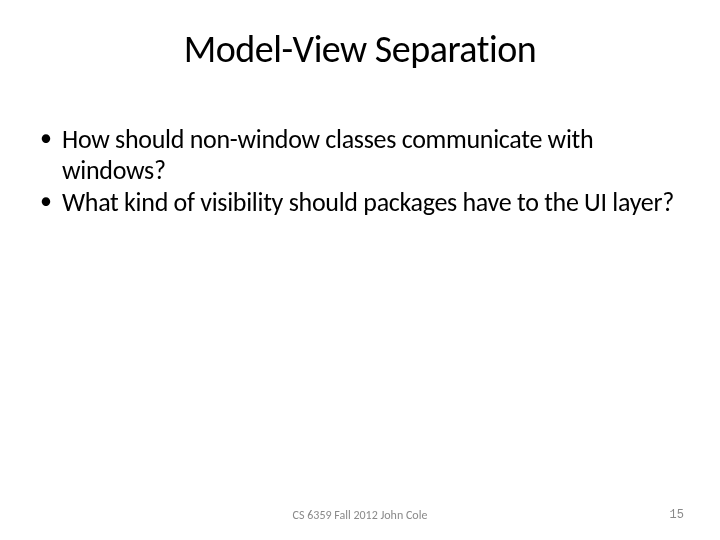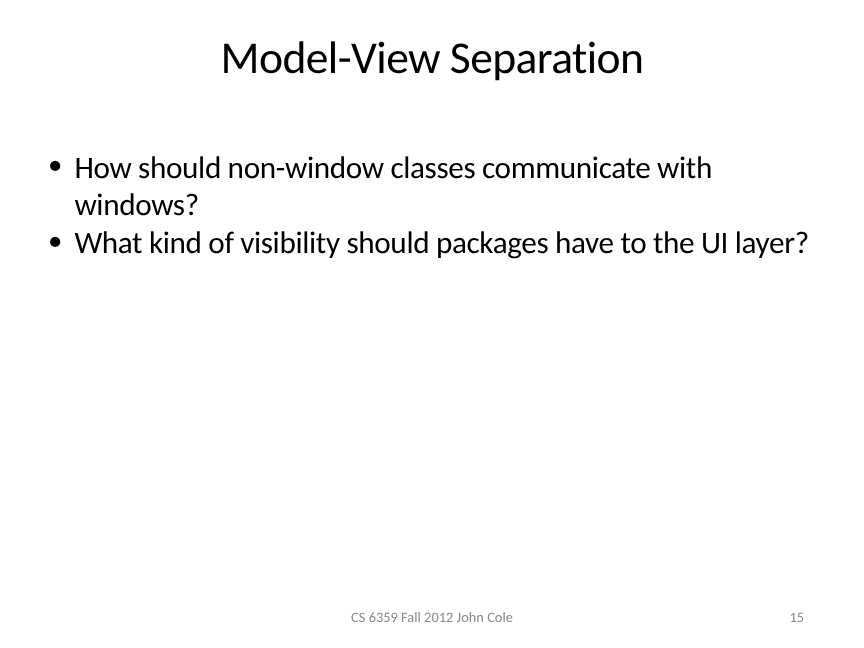--- a/index.html
+++ b/index.html
@@ -50,22 +50,23 @@
     align-items: center;
     font-size: 12px;
     color: #8a8a8a;
     gap: 46px;
   }
   .footer-center {
     flex: 1;
     text-align: center;
   }
   .footer-right {
-    text-align: center;
+    text-align: right;
     width: 40px;
+    font-family: Liberation Mono, monospace;
   }
   .footer-left {
     width: 40px;
   }
 </style>
 </head>
 <body>
 
 <div class="slide">
   <h1 class="title">Model-View Separation</h1>

